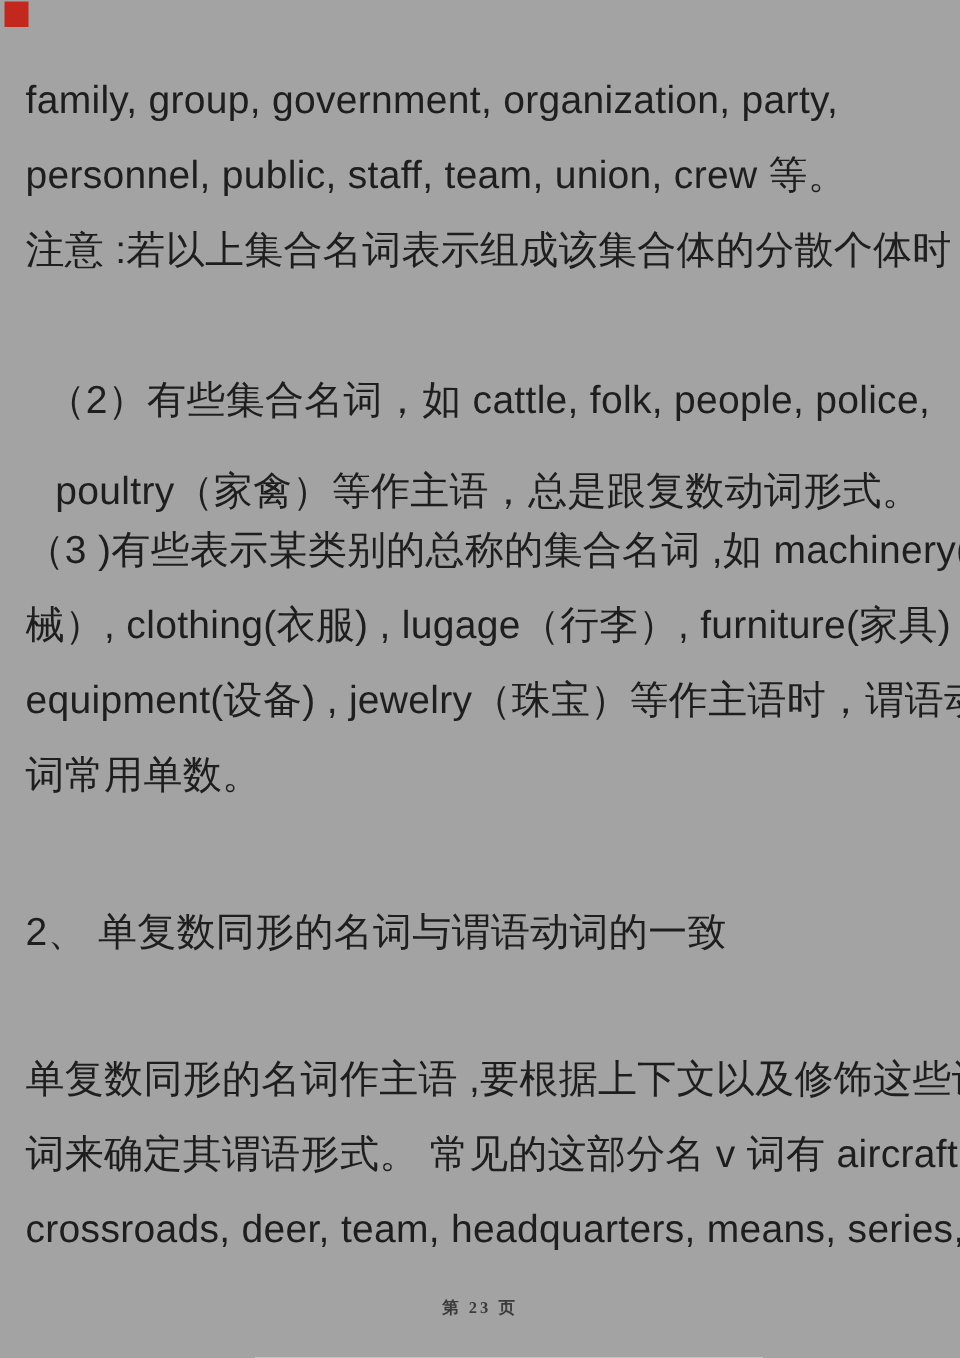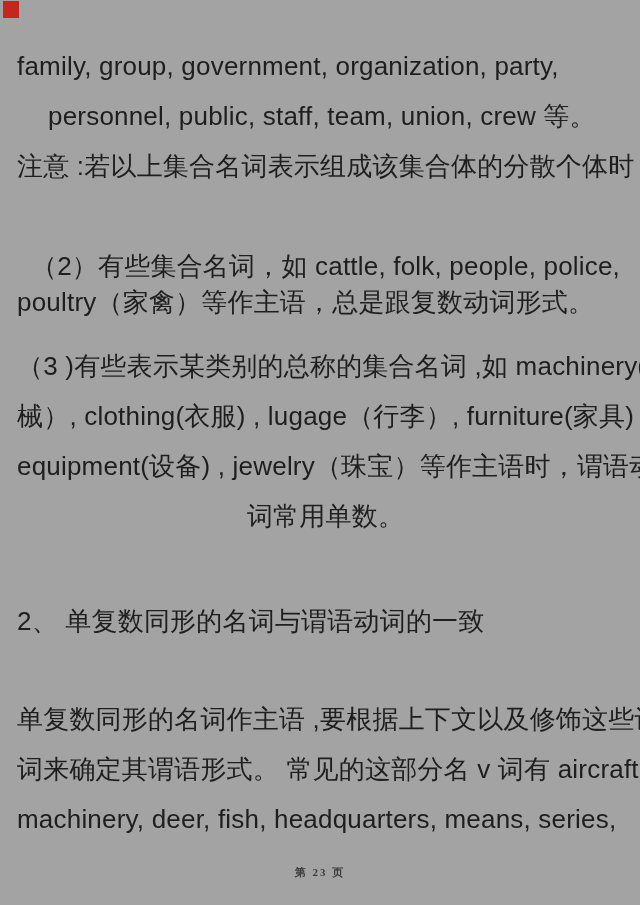--- a/index.html
+++ b/index.html
@@ -32,29 +32,29 @@
     left: 17px;
     right: 6px;
     height: 50px;
     line-height: 50px;
     font-size: 26px;
     color: #1e1e1e;
     white-space: nowrap;
     letter-spacing: 0.2px;
   }
   .l0  { top: 41px; }
-  .l1  { top: 91px; margin-left: 31px; }
+  .l1  { top: 91px; }
   .l2  { top: 141px; }
   .l3  { top: 191px; }
   .l4  { top: 241px; text-align: center; }
-  .l5  { top: 277px; }
+  .l5  { top: 302px; text-align: center; }
   .l6  { top: 341px; }
   .l7  { top: 391px; }
   .l8  { top: 441px; }
-  .l9  { top: 491px; text-align: center; }
+  .l9  { top: 491px; }
   .heading { top: 596px; }
   .p2l0 { top: 694px; }
   .p2l1 { top: 744px; }
   .p2l2 { top: 794px; }
   .footer {
     position: absolute;
     left: 0;
     right: 0;
     top: 862px;
     height: 20px;
@@ -81,17 +81,17 @@
   <div class="line l5">poultry（家禽）等作主语，总是跟复数动词形式。</div>
   <div class="line l6">（3 )有些表示某类别的总称的集合名词 ,如 machinery( 机</div>
   <div class="line l7">械）, clothing(衣服) , lugage（行李）, furniture(家具) ,</div>
   <div class="line l8">equipment(设备) , jewelry（珠宝）等作主语时，谓语动</div>
   <div class="line l9">词常用单数。</div>
 
   <div class="line heading">2、 单复数同形的名词与谓语动词的一致</div>
 
   <div class="line p2l0">单复数同形的名词作主语 ,要根据上下文以及修饰这些词的</div>
   <div class="line p2l1">词来确定其谓语形式。 常见的这部分名 v 词有 aircraft,</div>
-  <div class="line p2l2">machinery, deer, fish, headquarters, means, series,</div>
+  <div class="line p2l2">crossroads, deer, team, headquarters, means, series,</div>
 
   <div class="footer">第 23 页</div>
 
 </div>
 
 </body></html>

